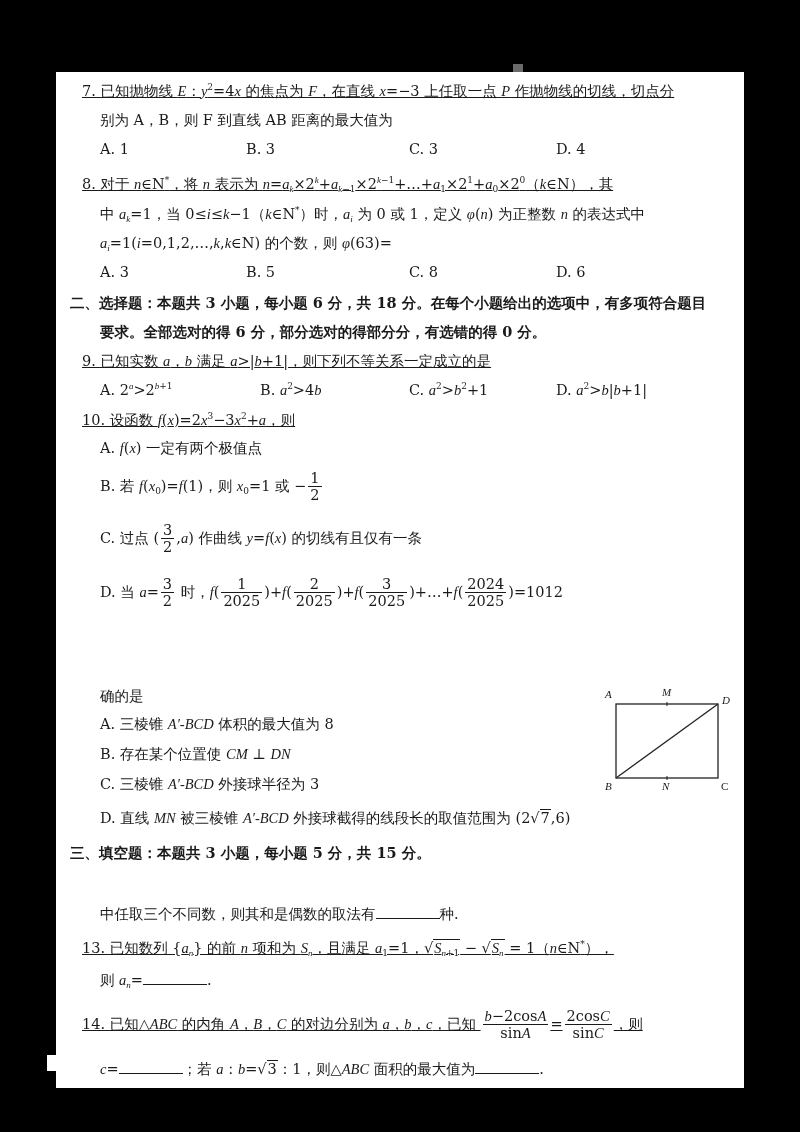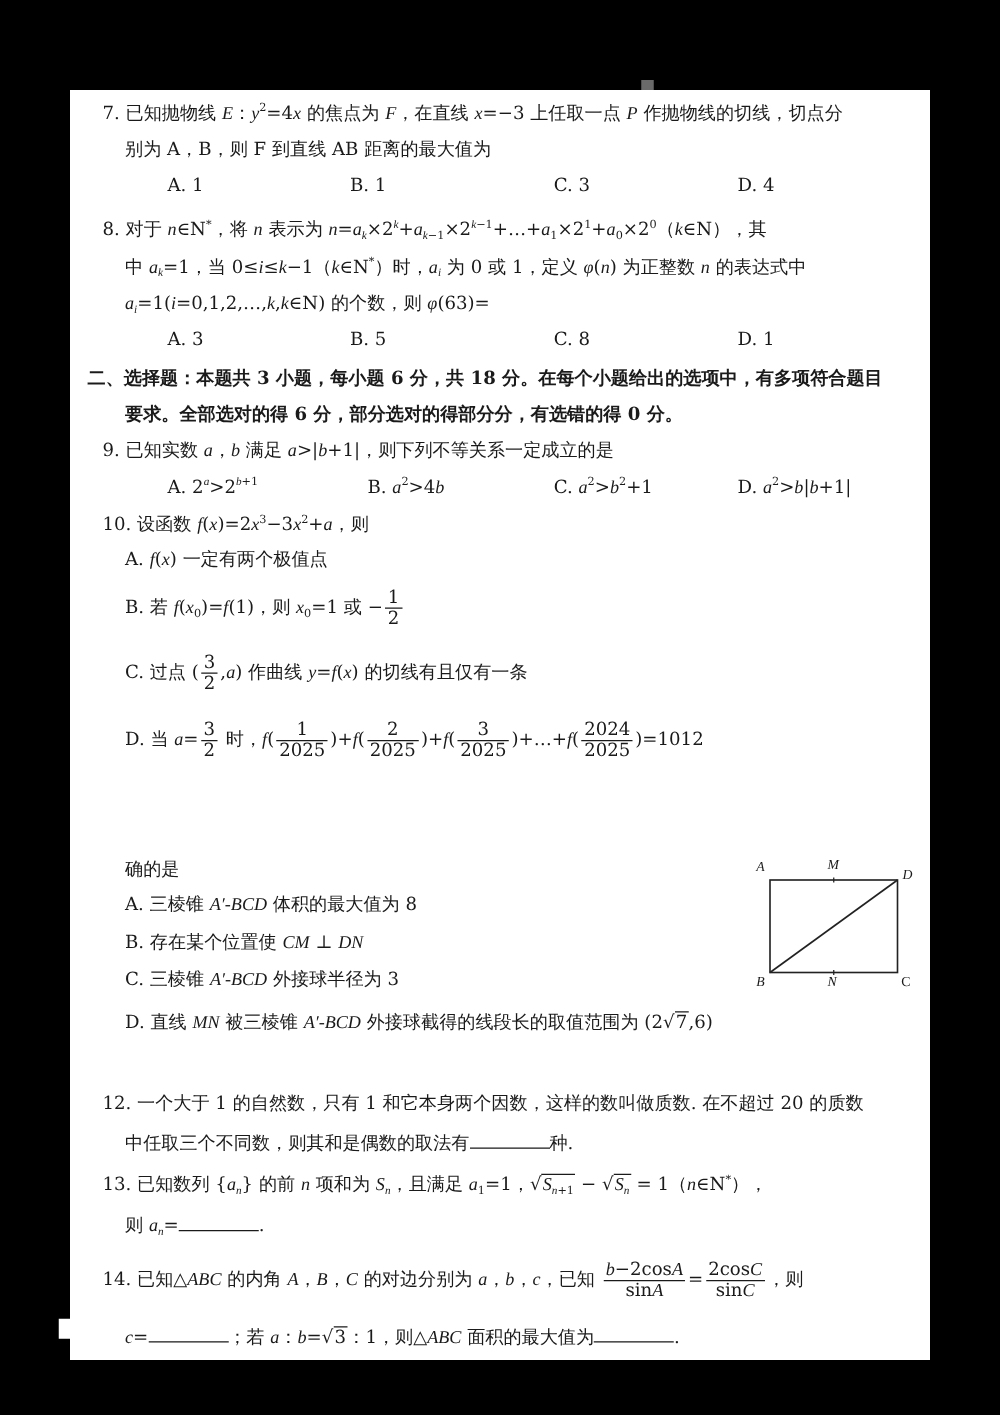--- a/index.html
+++ b/index.html
@@ -2,25 +2,25 @@
 <html><head>
 <meta charset="utf-8">
 <style>
   html, body { margin:0; padding:0; }
   body { width:800px; height:1132px; background:#000; position:relative; overflow:hidden;
          font-family:"DejaVu Serif","Liberation Serif",serif; color:#1a1a1a; }
   .marker { position:absolute; left:513px; top:64px; width:10px; height:8px; background:#6a6a6a; }
   .notch { position:absolute; left:47px; top:1055px; width:10px; height:16px; background:#fff; }
   .page { position:absolute; left:56px; top:72px; width:688px; height:1016px; background:#fff; }
   .line { position:absolute; left:0; white-space:nowrap; font-size:14.5px; line-height:18px; }
-  .q { left:26px; }
+  .q { left:26px;text-decoration:underline; }
   .ind { left:44px; }
   .sec { left:14px; font-weight:bold; }
   .secind { left:44px; font-weight:bold; }
-  .opt { position:absolute; white-space:nowrap; font-size:14.5px; line-height:18px;margin-left:34px; }
+  .opt { position:absolute; white-space:nowrap; font-size:14.5px; line-height:18px; }
   i, .m { font-style:italic; font-family:"Liberation Serif","DejaVu Serif",serif; }
   sup { font-size:9px; vertical-align:6px; line-height:0; }
   sub { font-size:9px; vertical-align:-3px; line-height:0; }
   .frac { display:inline-block; vertical-align:middle; text-align:center; margin:0 2px; }
   .frac .n { display:block; border-bottom:1px solid #1a1a1a; padding:0 2px; line-height:16px; }
   .frac .d { display:block; padding:0 2px; line-height:16px; }
   .sqrt { border-top:1px solid #1a1a1a; padding:0 1px; }
   .blank { display:inline-block; width:64px; border-bottom:1px solid #1a1a1a; height:14px; vertical-align:baseline; }
   .figure { position:absolute; left:532px; top:604px; width:140px; height:118px; }
   .fig-label { position:absolute; font-size:11px; font-style:italic; font-family:"Liberation Serif",serif; }
@@ -29,31 +29,31 @@
 <body>
 
 <div class="marker"></div>
 <div class="notch"></div>
 
 <div class="page">
 
   <div class="line q" style="top:10px">7. 已知抛物线 <i>E</i>：<i>y</i><sup>2</sup>=4<i>x</i> 的焦点为 <i>F</i>，在直线 <i>x</i>=−3 上任取一点 <i>P</i> 作抛物线的切线，切点分</div>
   <div class="line ind" style="top:39px">别为 A，B，则 F 到直线 AB 距离的最大值为</div>
   <div class="opt" style="left:44px;top:68px">A. 1</div>
-  <div class="opt" style="left:190px;top:68px">B. 1</div>
+  <div class="opt" style="left:190px;top:68px">B. 3</div>
   <div class="opt" style="left:353px;top:68px">C. 3</div>
   <div class="opt" style="left:500px;top:68px">D. 4</div>
 
   <div class="line q" style="top:103px">8. 对于 <i>n</i>∈N<sup>*</sup>，将 <i>n</i> 表示为 <i>n</i>=<i>a</i><sub><i>k</i></sub>×2<sup><i>k</i></sup>+<i>a</i><sub><i>k</i>−1</sub>×2<sup><i>k</i>−1</sup>+…+<i>a</i><sub>1</sub>×2<sup>1</sup>+<i>a</i><sub>0</sub>×2<sup>0</sup>（<i>k</i>∈N），其</div>
   <div class="line ind" style="top:133px">中 <i>a</i><sub><i>k</i></sub>=1，当 0≤<i>i</i>≤<i>k</i>−1（<i>k</i>∈N<sup>*</sup>）时，<i>a</i><sub><i>i</i></sub> 为 0 或 1，定义 <i>φ</i>(<i>n</i>) 为正整数 <i>n</i> 的表达式中</div>
   <div class="line ind" style="top:162px"><i>a</i><sub><i>i</i></sub>=1(<i>i</i>=0,1,2,…,<i>k</i>,<i>k</i>∈N) 的个数，则 <i>φ</i>(63)=</div>
   <div class="opt" style="left:44px;top:191px">A. 3</div>
   <div class="opt" style="left:190px;top:191px">B. 5</div>
   <div class="opt" style="left:353px;top:191px">C. 8</div>
-  <div class="opt" style="left:500px;top:191px">D. 1</div>
+  <div class="opt" style="left:500px;top:191px">D. 6</div>
 
   <div class="line sec" style="top:222px">二、选择题：本题共 3 小题，每小题 6 分，共 18 分。在每个小题给出的选项中，有多项符合题目</div>
   <div class="line secind" style="top:251px">要求。全部选对的得 6 分，部分选对的得部分分，有选错的得 0 分。</div>
 
   <div class="line q" style="top:280px">9. 已知实数 <i>a</i>，<i>b</i> 满足 <i>a</i>&gt;|<i>b</i>+1|，则下列不等关系一定成立的是</div>
   <div class="opt" style="left:44px;top:309px">A. 2<sup><i>a</i></sup>&gt;2<sup><i>b</i>+1</sup></div>
   <div class="opt" style="left:204px;top:309px">B. <i>a</i><sup>2</sup>&gt;4<i>b</i></div>
   <div class="opt" style="left:353px;top:309px">C. <i>a</i><sup>2</sup>&gt;<i>b</i><sup>2</sup>+1</div>
   <div class="opt" style="left:500px;top:309px">D. <i>a</i><sup>2</sup>&gt;<i>b</i>|<i>b</i>+1|</div>
 
@@ -77,22 +77,22 @@
       <line x1="79" y1="100" x2="79" y2="104" stroke="#222" stroke-width="1"></line>
     </svg>
     <span class="fig-label" style="left:17px;top:12px">A</span>
     <span class="fig-label" style="left:74px;top:10px">M</span>
     <span class="fig-label" style="left:134px;top:18px">D</span>
     <span class="fig-label" style="left:17px;top:104px">B</span>
     <span class="fig-label" style="left:74px;top:104px">N</span>
     <span class="fig-label" style="left:133px;top:104px;font-style:normal">C</span>
   </div>
 
+  <div class="line sec" style="top:772px">三、填空题：本题共 3 小题，每小题 5 分，共 15 分。</div>
 
-  <div class="line q" style="top:802px">12. 一个大于 1 的自然数，只有 1 和它本身两个因数，这样的数叫做质数. 在不超过 20 的质数</div>
   <div class="line ind" style="top:832px"><span>中任取三个不同数，则其和是偶数的取法有</span><span class="blank"></span><span>种.</span></div>
 
   <div class="line q" style="top:867px">13. 已知数列 {<i>a</i><sub><i>n</i></sub>} 的前 <i>n</i> 项和为 <i>S</i><sub><i>n</i></sub>，且满足 <i>a</i><sub>1</sub>=1，√<span class="sqrt"><i>S</i><sub><i>n</i>+1</sub></span> − √<span class="sqrt"><i>S</i><sub><i>n</i></sub></span> = 1（<i>n</i>∈N<sup>*</sup>），</div>
   <div class="line ind" style="top:898px">则 <i>a</i><sub><i>n</i></sub>=<span class="blank"></span><span>.</span></div>
 
   <div class="line q" style="top:936px">14. 已知△<i>ABC</i> 的内角 <i>A</i>，<i>B</i>，<i>C</i> 的对边分别为 <i>a</i>，<i>b</i>，<i>c</i>，已知 <span class="frac"><span class="n"><i>b</i>−2cos<i>A</i></span><span class="d">sin<i>A</i></span></span>=<span class="frac"><span class="n">2cos<i>C</i></span><span class="d">sin<i>C</i></span></span>，则</div>
   <div class="line ind" style="top:987px"><i>c</i>=<span class="blank"></span>；若 <i>a</i>：<i>b</i>=√<span class="sqrt">3</span>：1，则△<i>ABC</i> 面积的最大值为<span class="blank"></span><span>.</span></div>
 
 </div>
 

